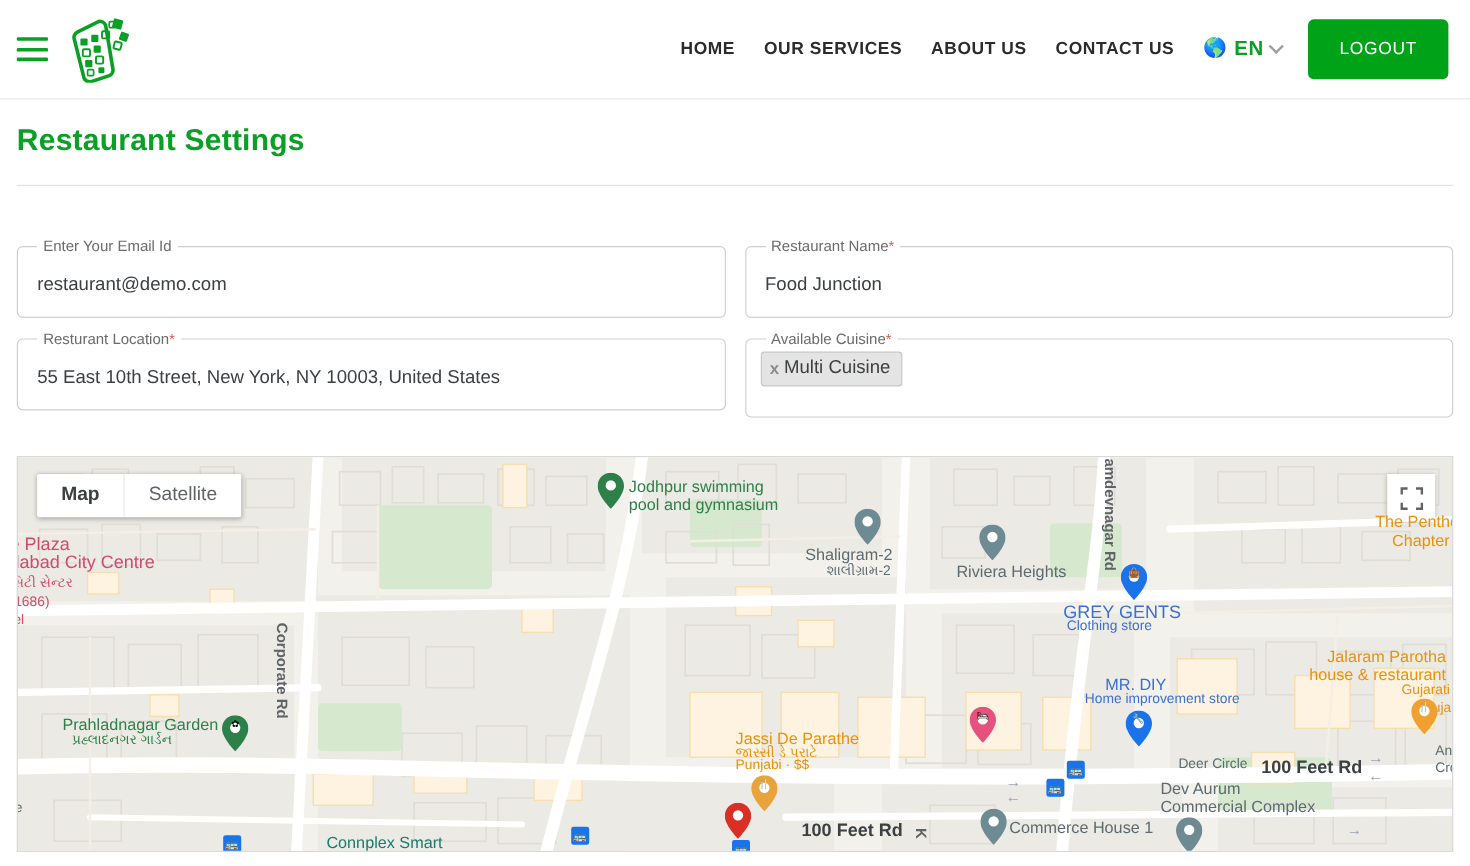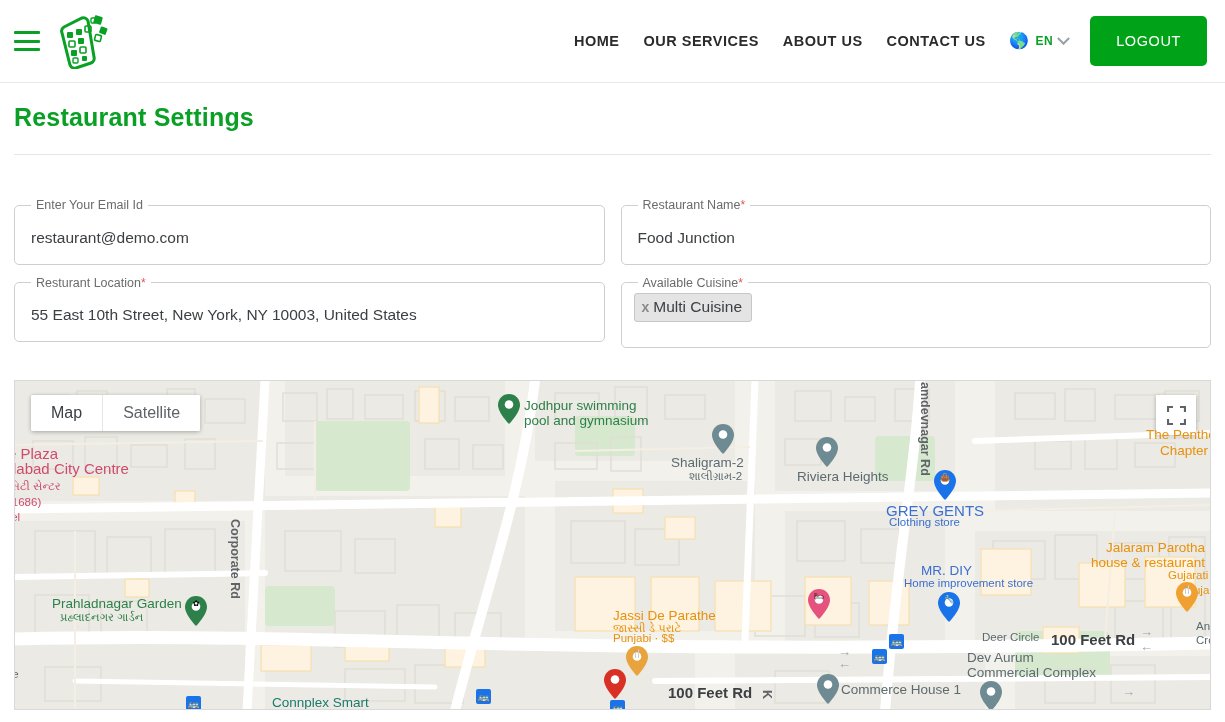--- a/index.html
+++ b/index.html
@@ -39,21 +39,21 @@
   .nav-link {
     font-size: 14.5px; font-weight: 700; color: #2b2b2b;
     letter-spacing: .5px; text-decoration: none;
     padding: 8px 12px; cursor: pointer; white-space: nowrap;
   }
   .lang {
     display: flex; align-items: center; gap: 6px;
     padding: 8px 6px 8px 12px; cursor: pointer;
   }
   .globe { font-size: 16px; line-height: 1; }
-  .lang-code { font-size: 12px; font-weight: 700; color: #0aa025; letter-spacing: .5px; }
+  .lang-code { font-size: 17px; font-weight: 700; color: #0aa025; letter-spacing: .5px; }
   .chev { width: 9px; height: 9px; border-right: 2px solid #9aa0a6; border-bottom: 2px solid #9aa0a6;
           transform: rotate(45deg) translate(-2px,-2px); }
   .logout {
     margin-left: 16px; background: #00a318; color: #ffffff;
     font-size: 14.5px; font-weight: 400; letter-spacing: .6px;
     border: none; border-radius: 5px; padding: 17px 26px; cursor: pointer;
   }
 
   
   .page-title {
@@ -98,21 +98,21 @@
   .map-ctrl {
     position: absolute; top: 14px; left: 16px;
     display: flex; background: #ffffff; border-radius: 2px;
     box-shadow: 0 1px 4px rgba(0,0,0,.3); overflow: hidden;
   }
   .map-ctrl button {
     border: none; background: #ffffff; cursor: pointer;
     font-family: "Liberation Sans", sans-serif; font-size: 16px;
     padding: 9px 20px;
   }
-  .map-ctrl .active { color: #3c4043; font-weight: 400; border-right: 1px solid #e6e6e6; }
+  .map-ctrl .active { color: #3c4043; font-weight: 700; border-right: 1px solid #e6e6e6; }
   .map-ctrl .idle { color: #5f6368; }
   .fullscreen {
     position: absolute; top: 14px; right: 14px;
     width: 40px; height: 40px; background: #ffffff;
     box-shadow: 0 1px 4px rgba(0,0,0,.3); cursor: pointer;
     display: flex; align-items: center; justify-content: center;
   }
 
   .mlabel { position: absolute; font-size: 13.5px; white-space: nowrap; pointer-events: none; }
   .mlabel.sm { font-size: 11.5px; }

